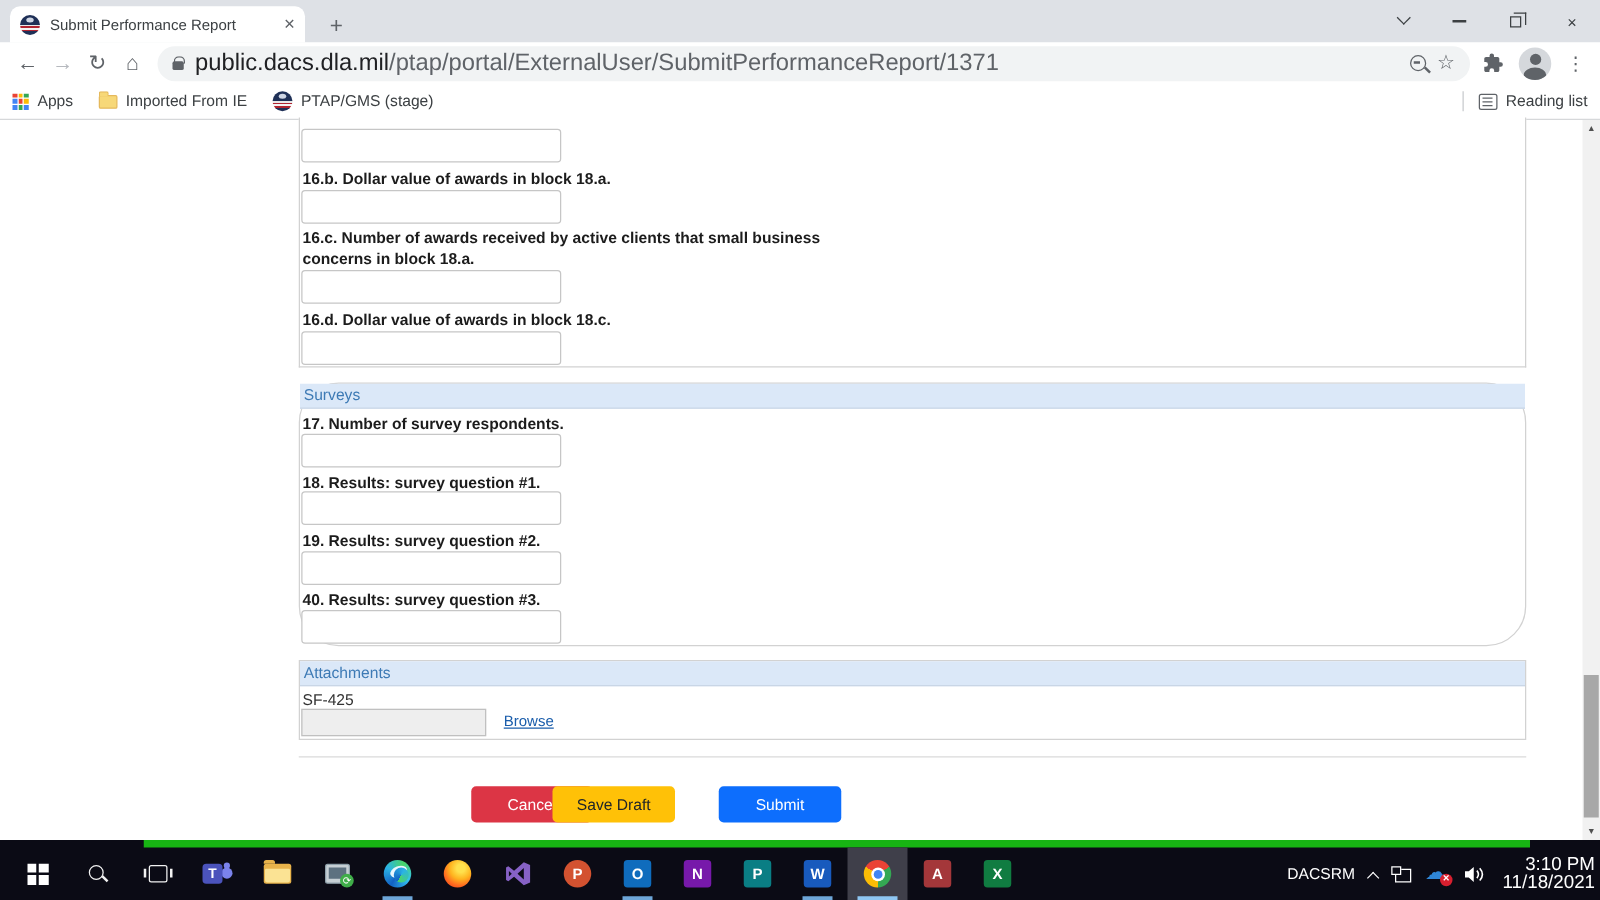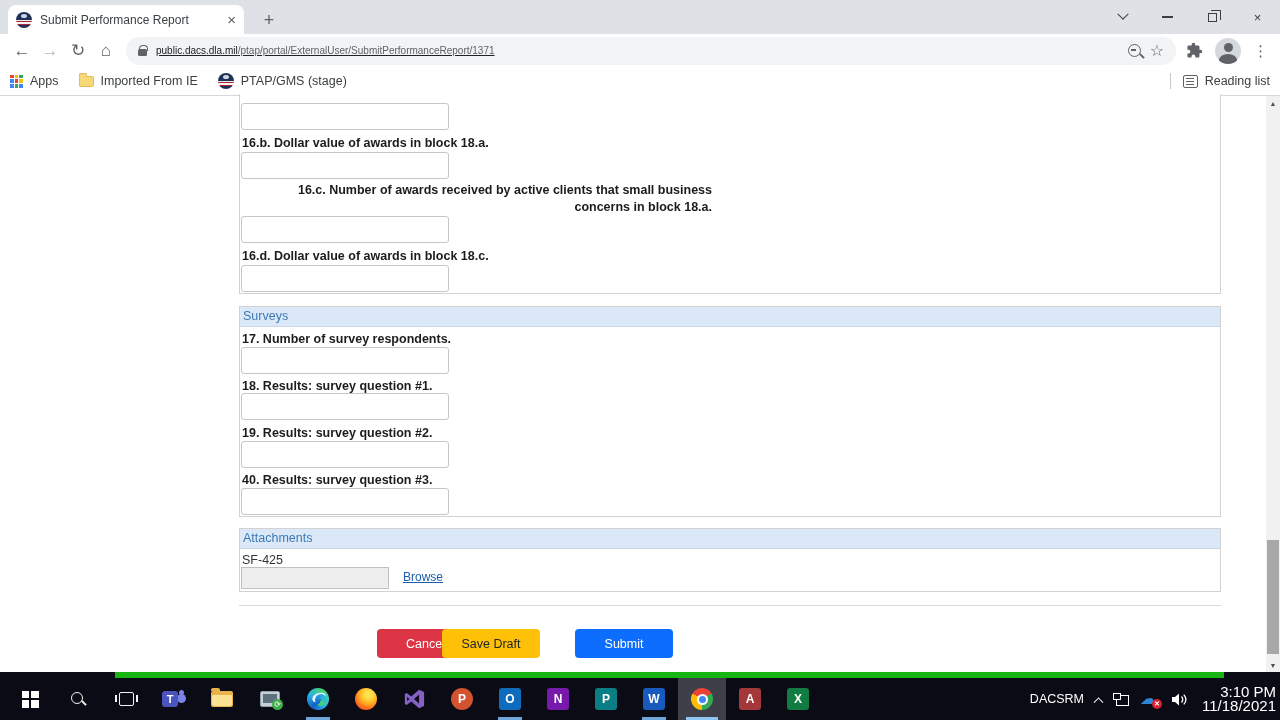--- a/index.html
+++ b/index.html
@@ -22,21 +22,21 @@
   .seal { width:16px; height:16px; border-radius:50%; flex:0 0 auto; position:relative; overflow:hidden;
     background:linear-gradient(180deg,#1f3057 0%,#1f3057 50%,#e9e9e9 50%,#e9e9e9 57%,#b02431 57%,#b02431 65%,#f4f4f4 65%,#f4f4f4 73%,#b02431 73%,#b02431 82%,#1f3057 82%); }
   .seal::after { content:""; position:absolute; left:5px; top:2px; width:6px; height:4px; background:#cfd6e4; border-radius:50%; }
 
   #toolbar { position:absolute; left:0; top:34px; width:1280px; height:33px; background:#fff; display:flex; align-items:center; padding:0 8px; }
   .navbtn { width:28px; height:28px; display:flex; align-items:center; justify-content:center; color:#5f6368; font-size:17px; }
   .navbtn.disabled { color:#b6b9be; }
   #omnibox { flex:1; height:28px; margin:0 6px; background:#f1f3f4; border-radius:14px; display:flex; align-items:center; padding:0 12px; gap:9px; }
   .lock-ic { width:9px; height:7px; background:#5f6368; border-radius:1.5px; position:relative; margin-top:3px; flex:0 0 auto; }
   .lock-ic::before { content:""; position:absolute; left:1.3px; top:-4px; width:6.4px; height:5px; border:1.6px solid #5f6368; border-bottom:none; border-radius:4px 4px 0 0; }
-  #url { font-size:10px; color:#202124; white-space:nowrap; overflow:hidden; flex:1;text-decoration:underline; }
+  #url { font-size:19px; color:#202124; white-space:nowrap; overflow:hidden; flex:1; }
   #url .path { color:#5f6368; }
   .zoom-ic { width:13px; height:13px; border:1.8px solid #5f6368; border-radius:50%; position:relative; flex:0 0 auto; }
   .zoom-ic::before { content:""; position:absolute; left:2px; top:4.2px; width:5.5px; height:1.6px; background:#5f6368; }
   .zoom-ic::after { content:""; position:absolute; left:10px; top:10px; width:6px; height:1.8px; background:#5f6368; transform:rotate(45deg); }
   .star-ic { color:#5f6368; font-size:16px; line-height:1; }
   .toolbar-right { display:flex; align-items:center; gap:12px; padding:0 4px; }
   .avatar { width:26px; height:26px; border-radius:50%; background:#d5d8dc; position:relative; overflow:hidden; }
   .avatar::before { content:""; position:absolute; left:8.5px; top:5px; width:9px; height:9px; border-radius:50%; background:#5f6368; }
   .avatar::after { content:""; position:absolute; left:4px; top:16px; width:18px; height:12px; border-radius:50% 50% 0 0; background:#5f6368; }
   .dots-ic { color:#5f6368; font-size:15px; letter-spacing:0; }
@@ -199,27 +199,27 @@
   </span>
 </div>
 
 <div id="viewport">
   <span class="frag"></span>
 
   <div class="secbox" style="top:-2px; height:200px; border-top:none;">
     <input class="finput" style="top: 9px;">
     <div class="flabel" style="top:41px;text-align:center;">16.b. Dollar value of awards in block 18.a.</div>
     <input class="finput" style="top: 58px;">
-    <div class="flabel" style="top:88px; width:470px;text-align:right;">16.c. Number of awards received by active clients that small business concerns in block 18.a.</div>
+    <div class="flabel" style="top:88px; width:470px;">16.c. Number of awards received by active clients that small business concerns in block 18.a.</div>
     <input class="finput" style="top: 122px;">
     <div class="flabel" style="top:154px;text-align:center;">16.d. Dollar value of awards in block 18.c.</div>
     <input class="finput" style="top: 171px;">
   </div>
 
-  <div class="secbox" style="top:210px; height:211px;">
+  <div class="secbox" style="top:210px; height:211px;border-radius:32px;">
     <div class="sechdr" style="background: rgb(219, 232, 248); color: rgb(61, 122, 181);">Surveys</div>
     <div class="flabel" style="top:24px;">17. Number of survey respondents.</div>
     <input class="finput" style="top: 40px;">
     <div class="flabel" style="top:71px;">18. Results: survey question #1.</div>
     <input class="finput" style="top: 86px;">
     <div class="flabel" style="top:118px;">19. Results: survey question #2.</div>
     <input class="finput" style="top: 134px;">
     <div class="flabel" style="top:165px;">40. Results: survey question #3.</div>
     <input class="finput" style="top: 181px;">
   </div>

